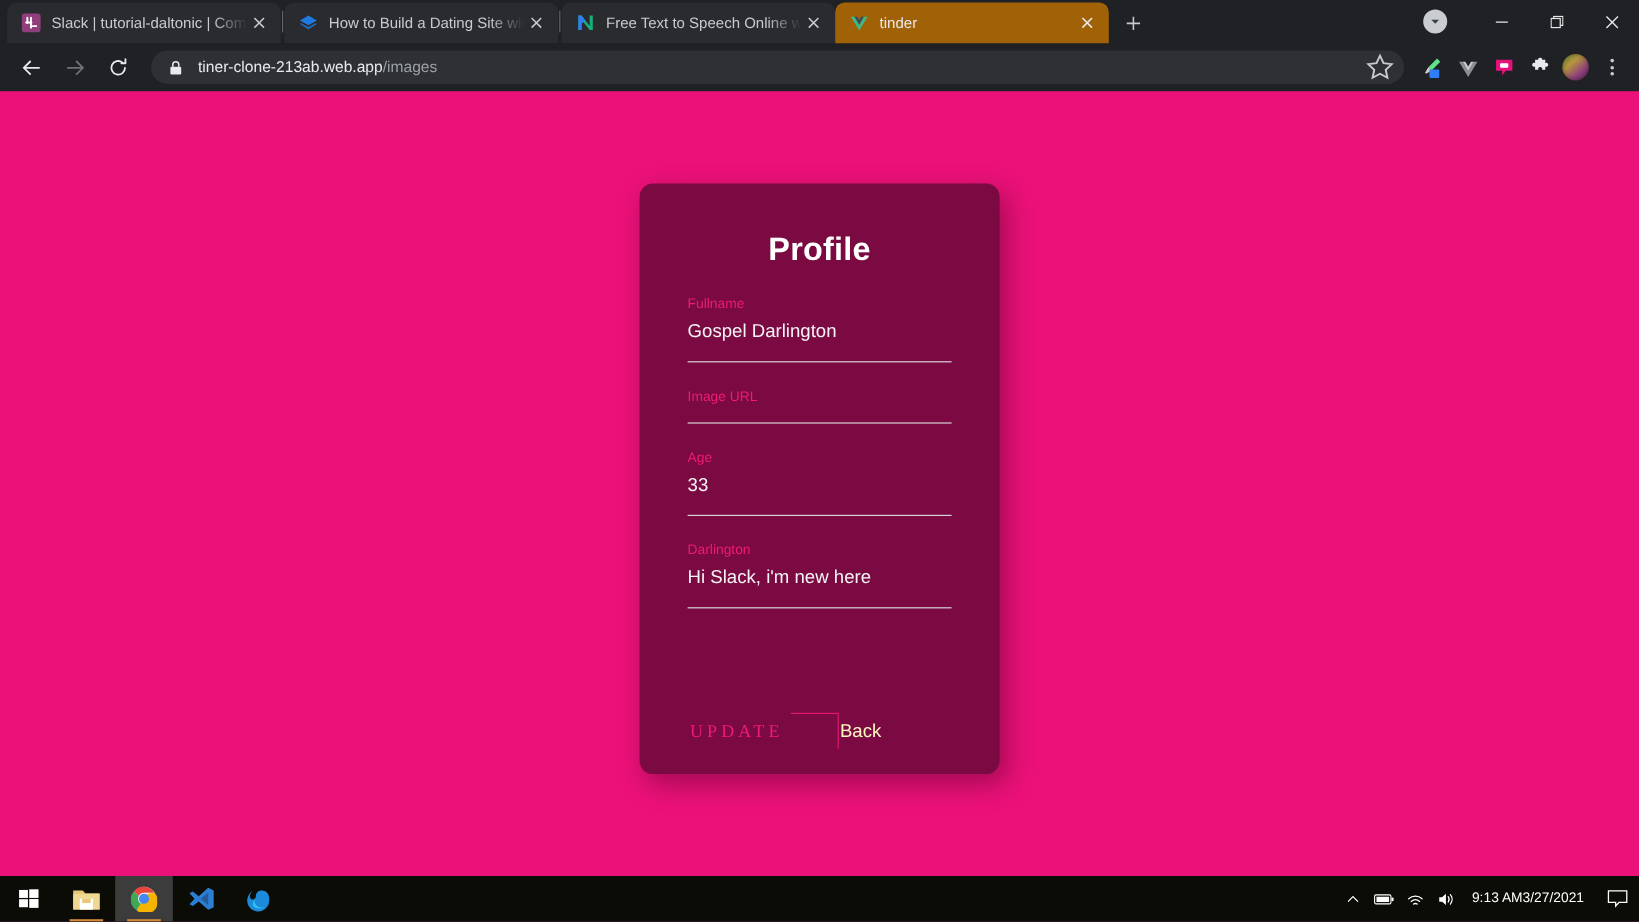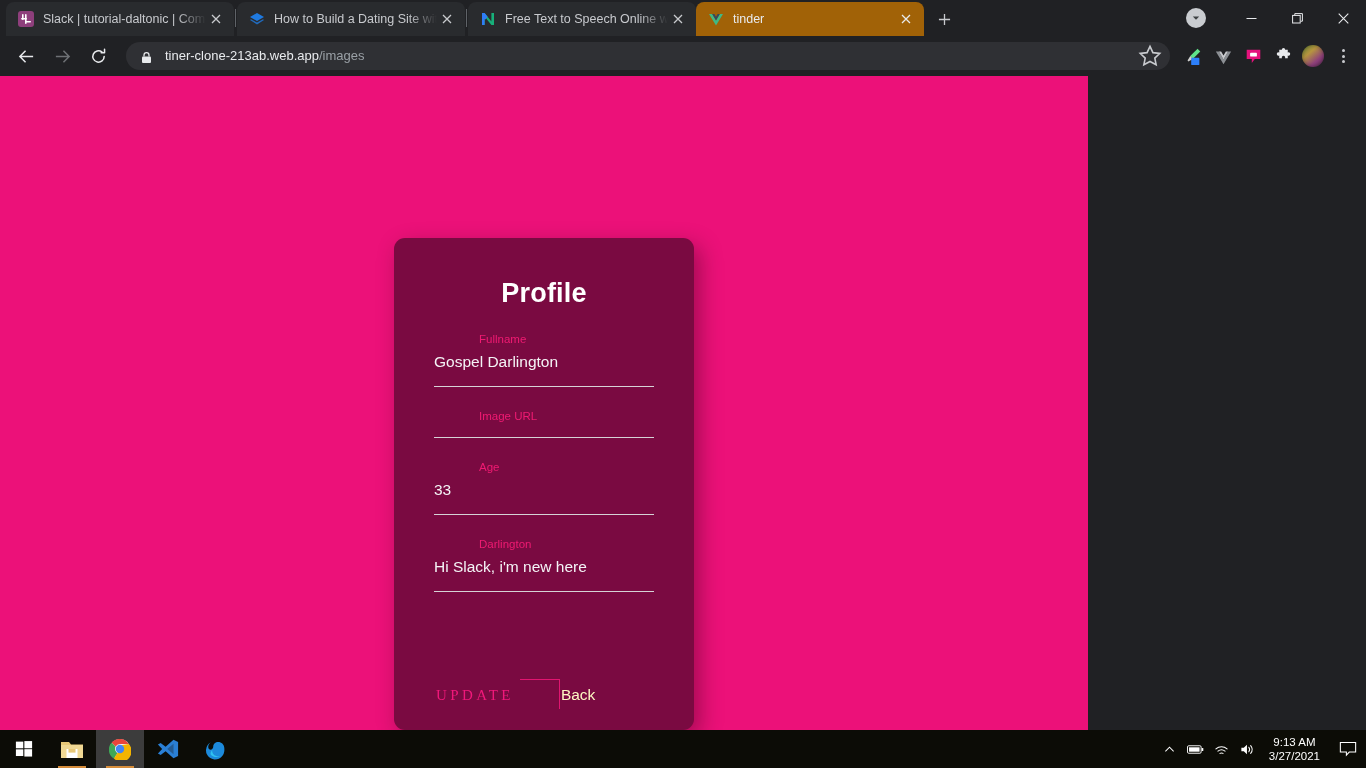--- a/index.html
+++ b/index.html
@@ -155,24 +155,24 @@
     background: linear-gradient(140deg,#6b8e3a 0%,#b6953f 35%,#8e3f7c 70%,#5a2d52 100%);
     box-shadow: inset 0 0 4px rgba(0,0,0,.4);
   }
   .menu-dots { display: flex; flex-direction: column; gap: 2.5px; }
   .menu-dots i { width: 3px; height: 3px; border-radius: 50%; background: #c8cace; display: block; }
 
   
   .viewport {
     position: absolute;
     left: 0; top: 76px;
-    width: 1088px; height: 654px;
+    width: 1366px; height: 654px;
     background: #ec1179;
     display: flex;
-    align-items: flex-end;
+    align-items: flex-start;
     justify-content: center;
     overflow: hidden;
   }
 
   .profile-card {
     margin-top: 77px;
     width: 300px;
     min-height: 492px;
     background: #7a0a41;
     border-radius: 11px;
@@ -190,21 +190,20 @@
     letter-spacing: .2px;
     margin-bottom: 23px;
   }
 
   .field { margin-bottom: 22px; }
   .field-label {
     color: #f01a72;
     font-size: 11.5px;
     line-height: 14px;
     margin-bottom: 6px;
-    margin-left: 45px;
   }
   .field-value {
     color: #f4f4f6;
     font-size: 15.5px;
     line-height: 20px;
     height: 20px;
     white-space: nowrap;
     overflow: hidden;
     padding-bottom: 1px;
   }
@@ -274,21 +273,21 @@
     display: flex;
     align-items: center;
     height: 38px;
     color: #ffffff;
   }
   .tray-ico {
     width: 26px; height: 38px;
     display: flex; align-items: center; justify-content: center;
   }
   .tray-clock {
-    display: flex; flex-direction: column;
+    display: flex; flex-direction: row;
     align-items: center; justify-content: center;
     font-size: 11.5px; line-height: 14px;
     padding: 0 10px 0 8px;
     color: #fff;
   }
   .tray-action {
     width: 36px; height: 38px;
     display: flex; align-items: center; justify-content: center;
   }
 </style>

